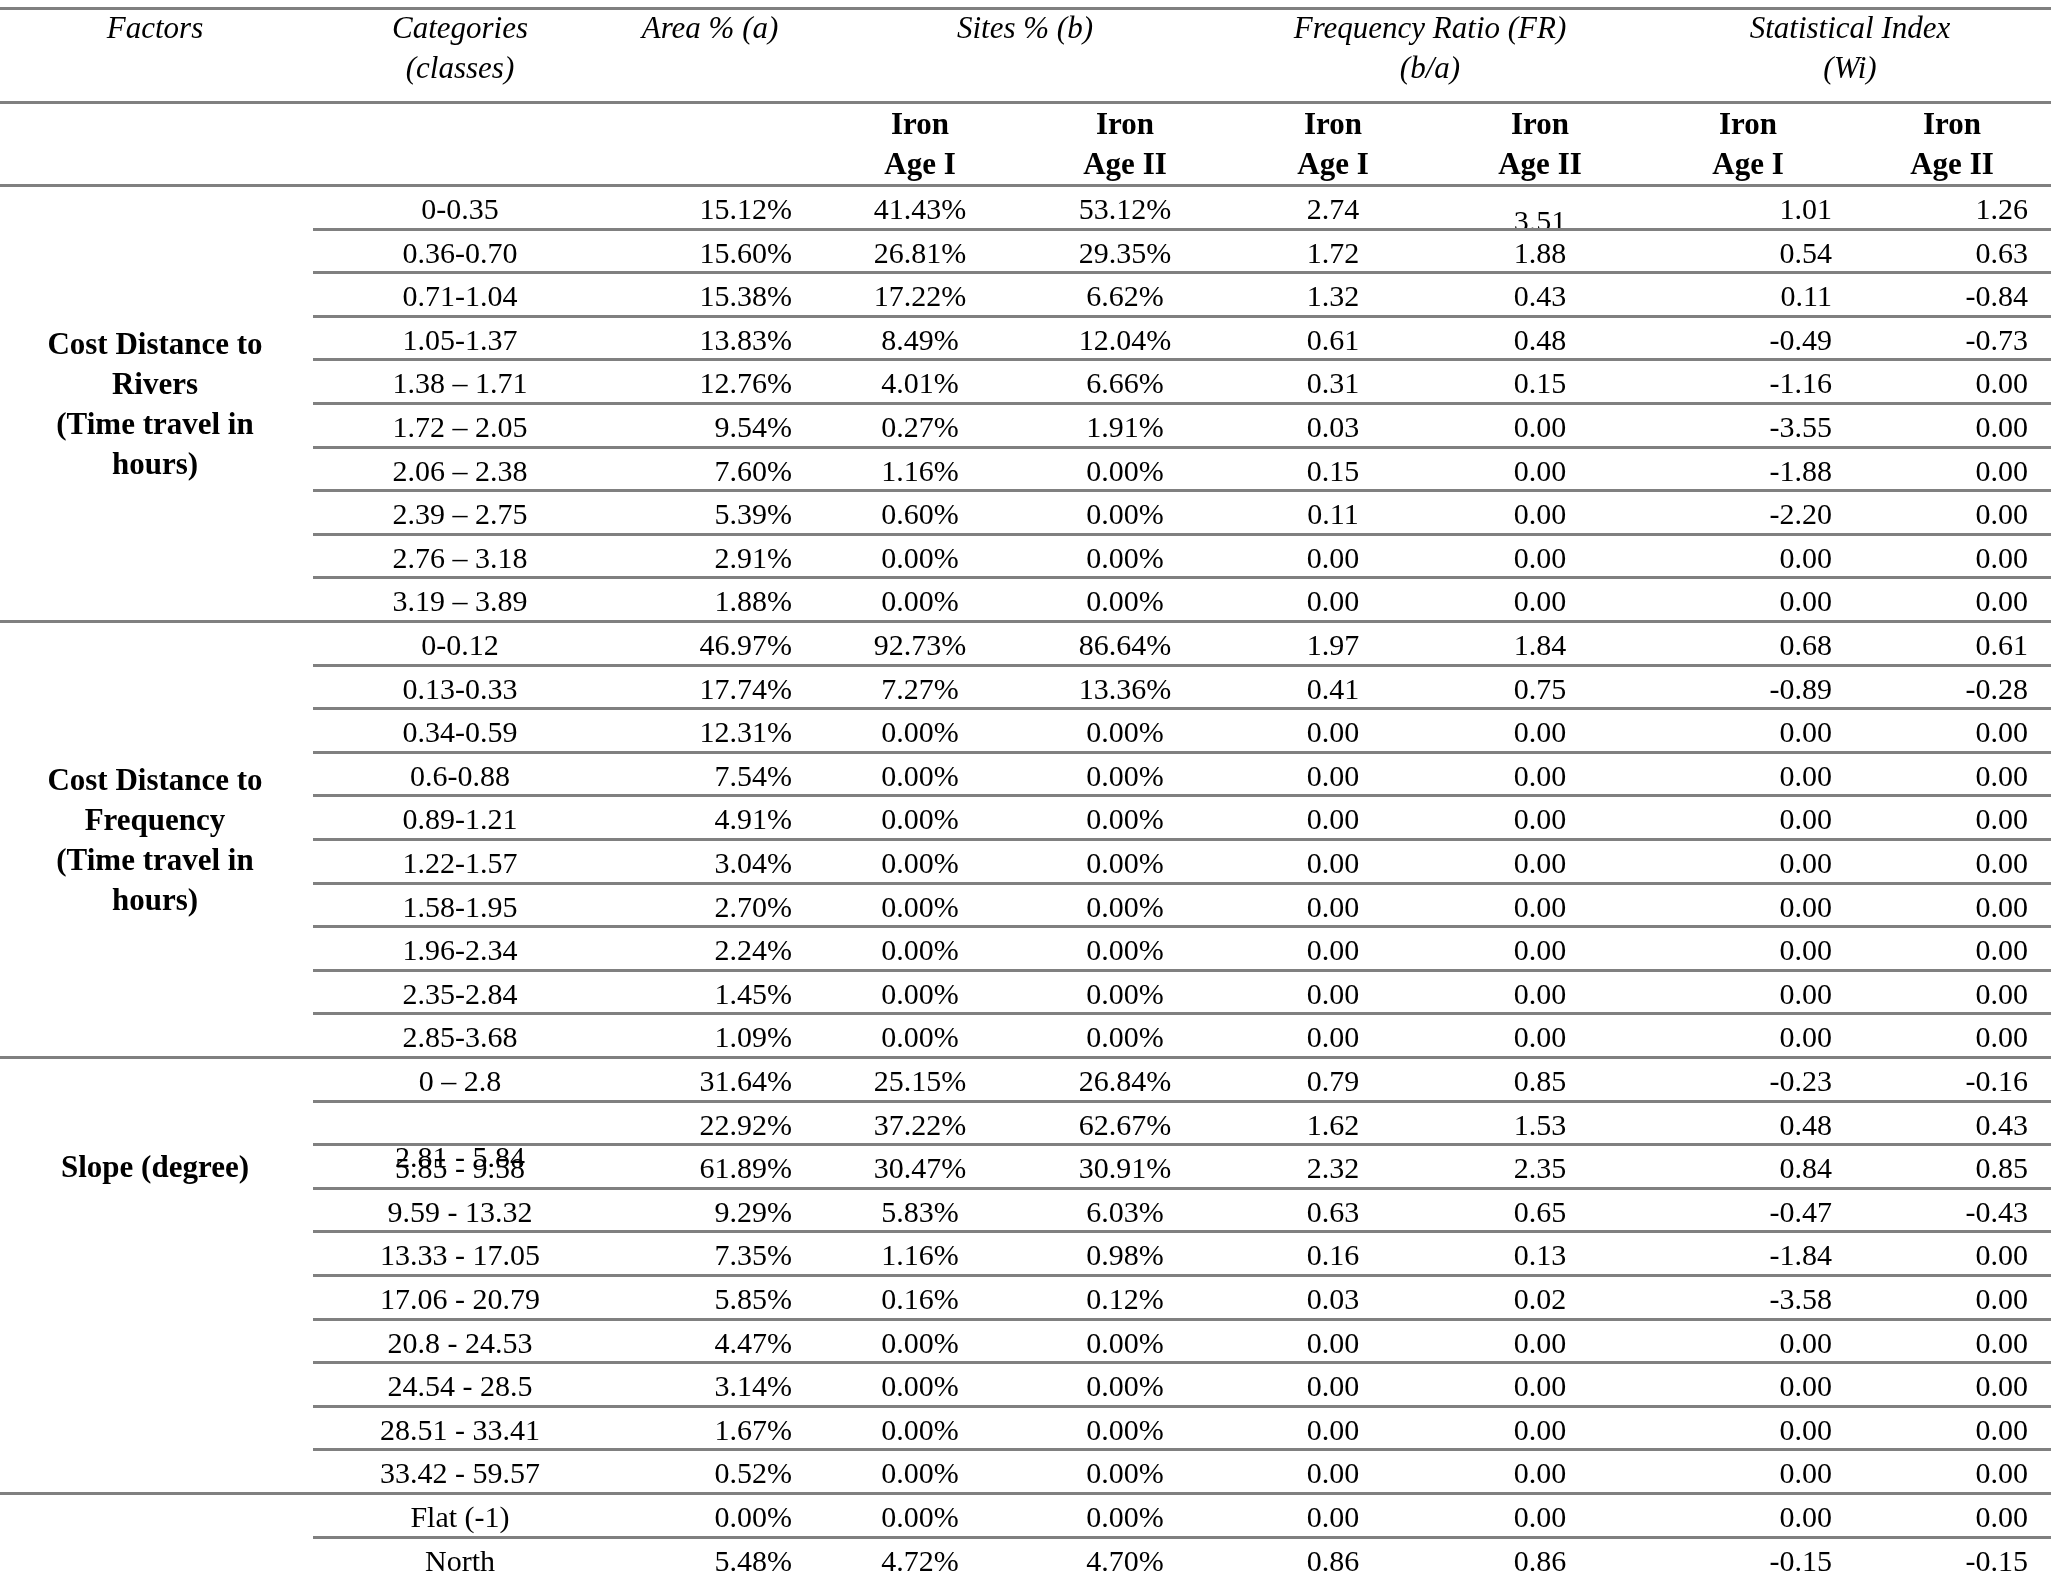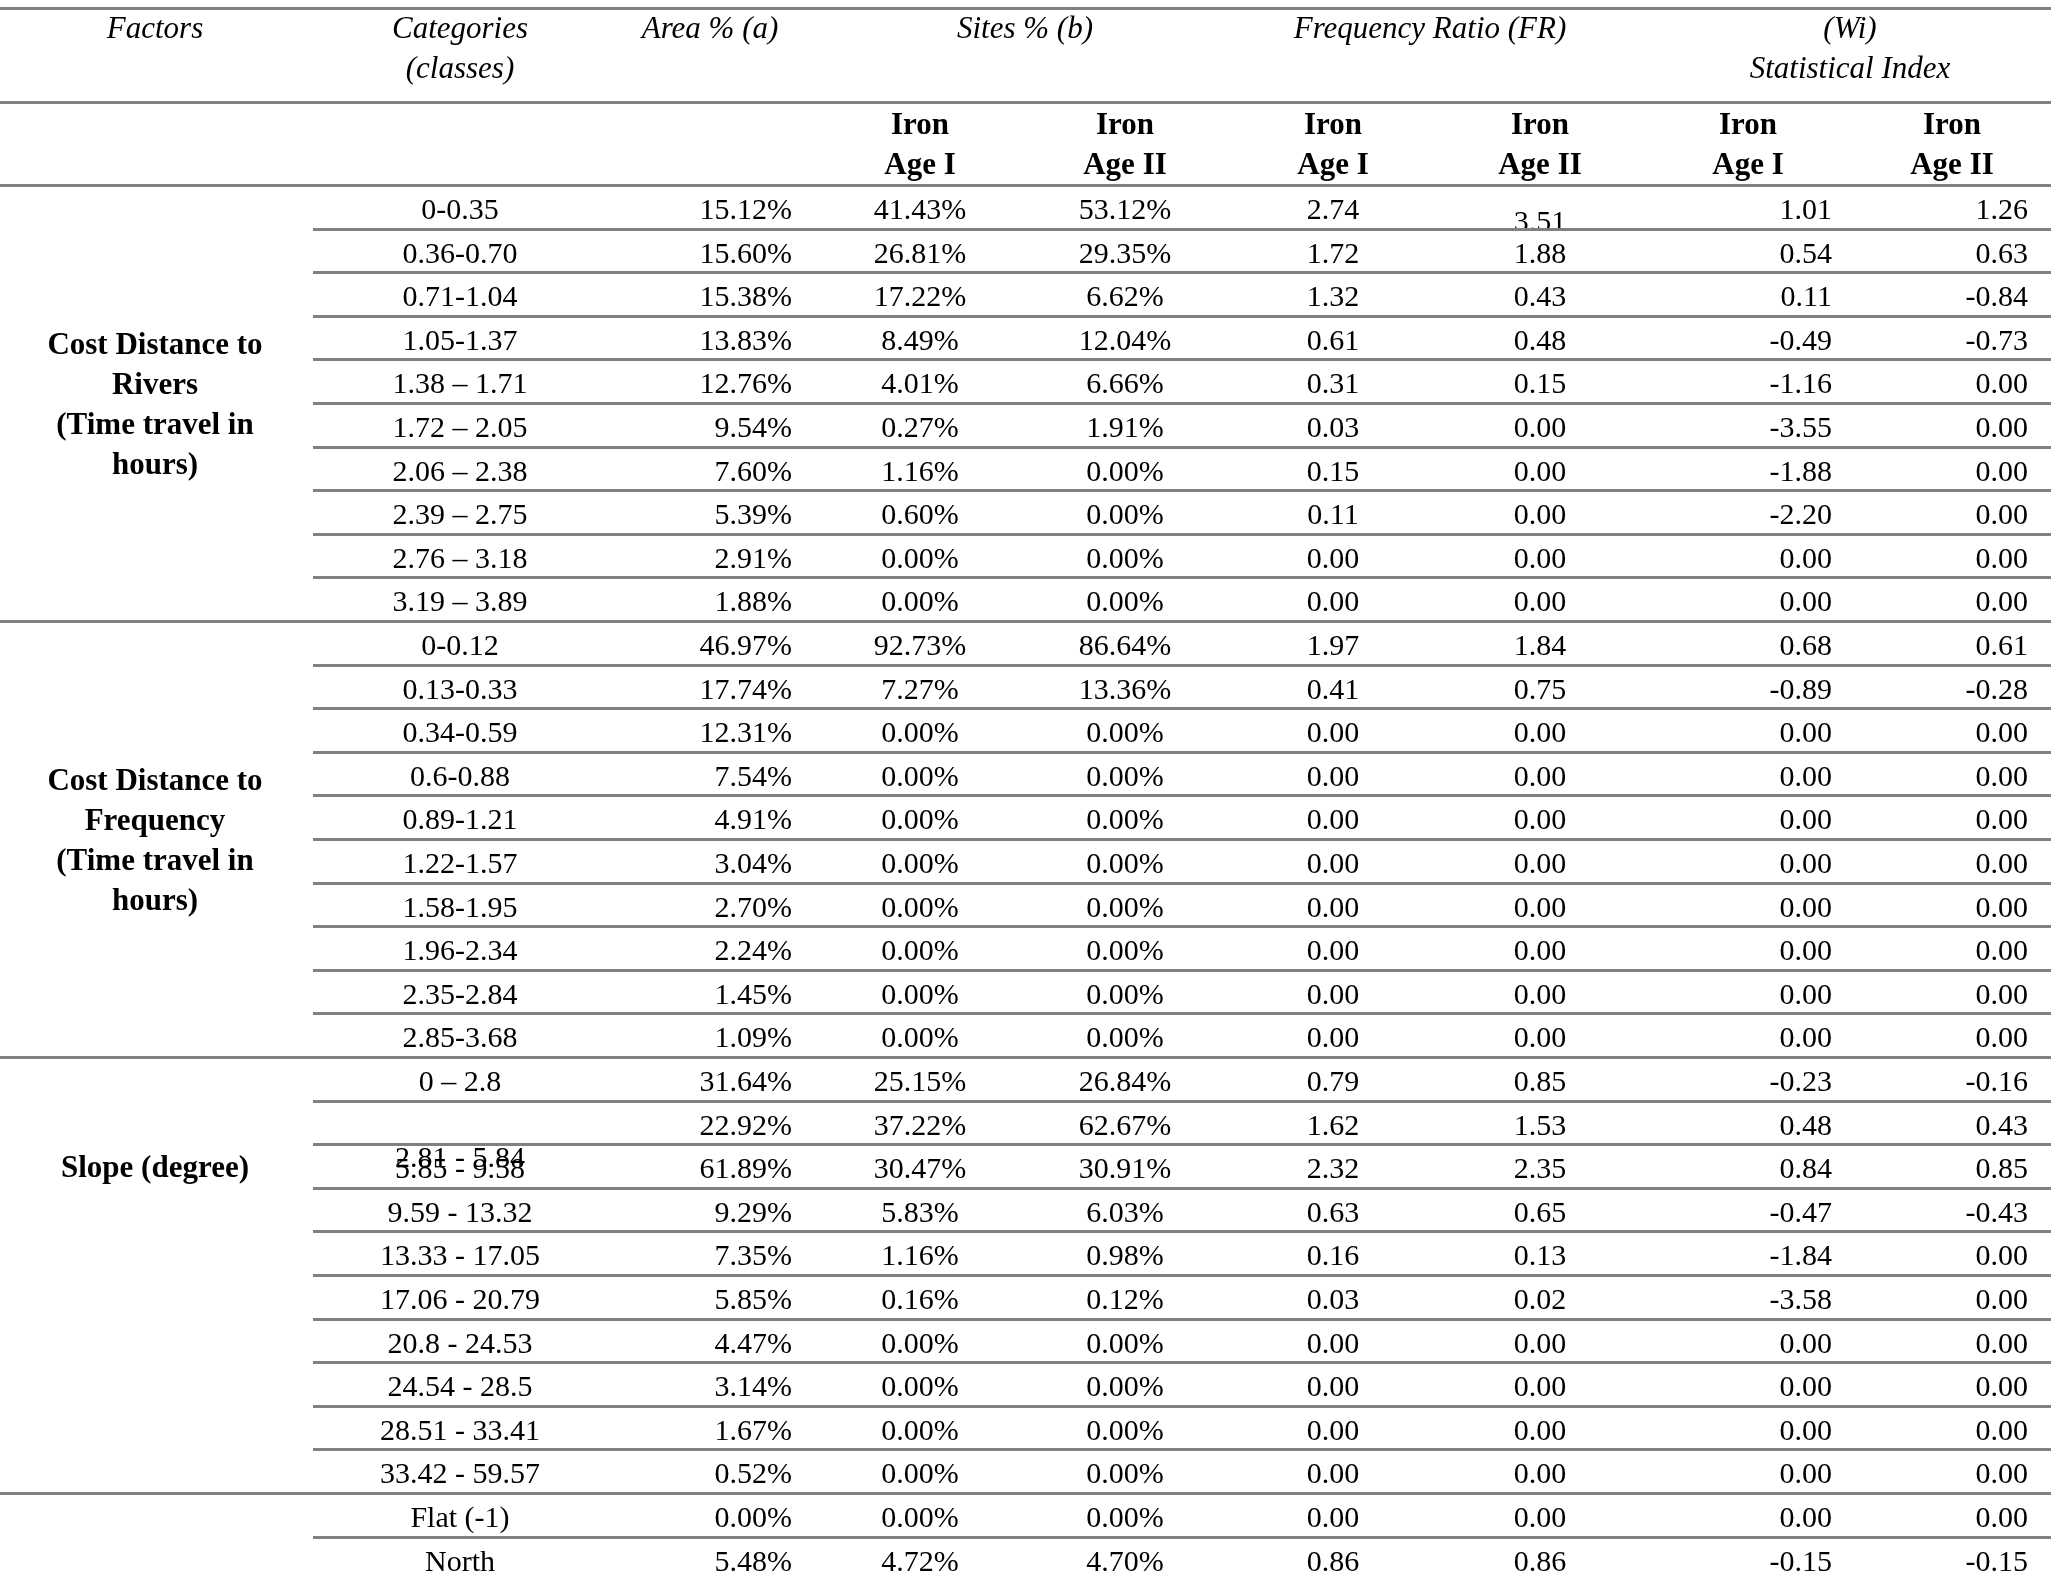--- a/index.html
+++ b/index.html
@@ -24,24 +24,25 @@
 
   <div class="hcell" style="left:0;width:310px;top:8px;">Factors</div>
   <div class="hcell" style="left:330px;width:260px;top:8px;">
     <div>Categories</div>
     <div>(classes)</div>
   </div>
   <div class="hcell" style="left:620px;width:180px;top:8px;">Area % (a)</div>
   <div class="hcell" style="left:850px;width:350px;top:8px;">Sites % (b)</div>
   <div class="hcell" style="left:1230px;width:400px;top:8px;">
     <div>Frequency Ratio (FR)</div>
+    <div>(b/a)</div>
   </div>
   <div class="hcell" style="left:1650px;width:400px;top:8px;">
+    <div>Statistical Index</div>
     <div>(Wi)</div>
-    <div>Statistical Index</div>
   </div>
 
   <div class="rule" style="left:0;width:2051px;top:101px;"></div>
 
   <div class="subh" style="left:840px;width:160px;top:104px;">
     <div>Iron</div>
     <div>Age I</div>
   </div>
   <div class="subh" style="left:1045px;width:160px;top:104px;">
     <div>Iron</div>

